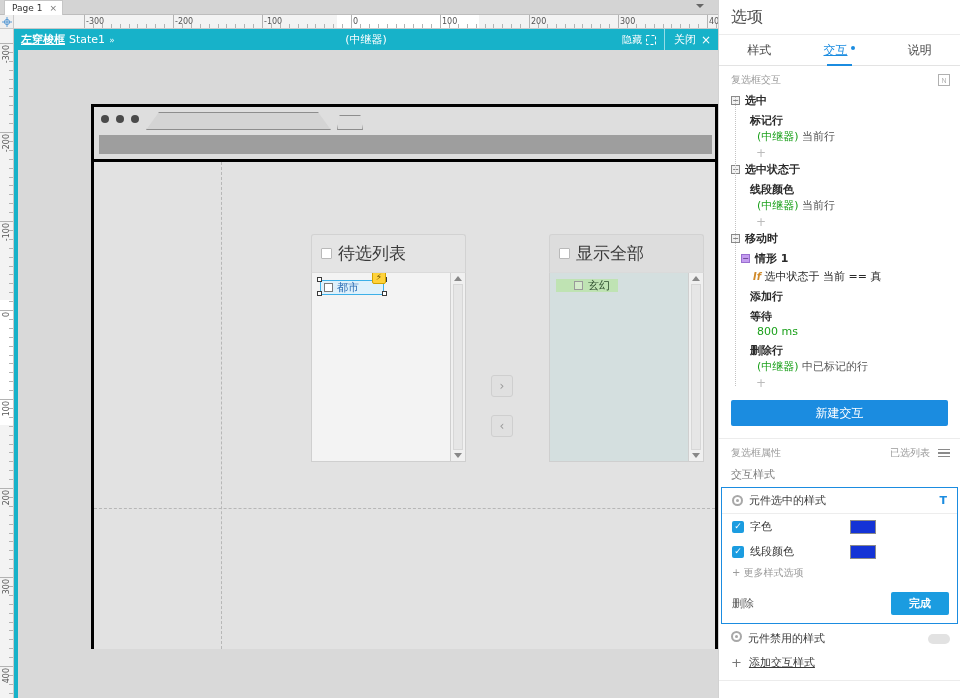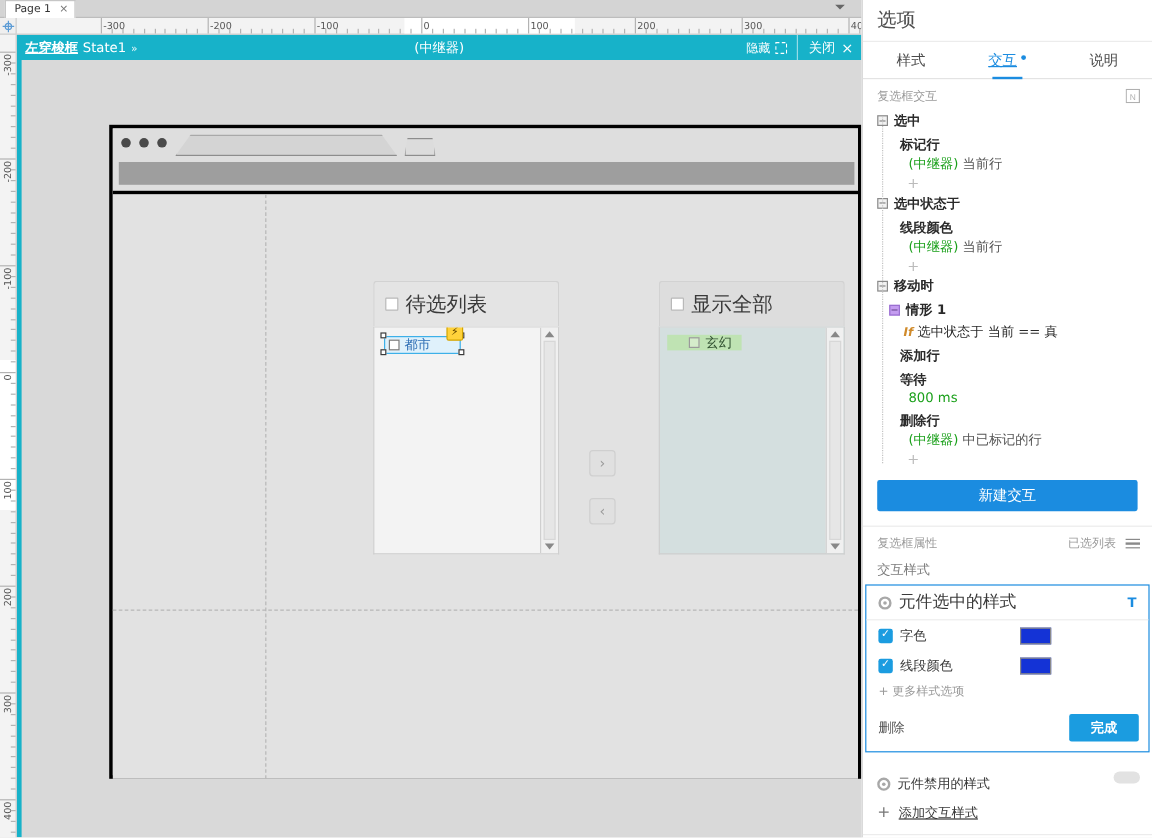--- a/index.html
+++ b/index.html
@@ -235,21 +235,21 @@
   .hamb i { display:block; width: 12px; height: 1.5px; background: #8a8a8a; }
 
   
   #style-card {
     margin: 0 2px; border: 1px solid #1b8ce0; background: #ffffff;
   }
   .card-head {
     display:flex; align-items:center; justify-content:space-between;
     padding: 5px 10px; border-bottom: 1px solid #ededed;
   }
-  .card-head .lt { display:flex; align-items:center; gap:6px; font-size: 14px; color: #3a3a3a; }
+  .card-head .lt { display:flex; align-items:center; gap:6px; font-size: 11px; color: #3a3a3a; }
   .ring { width: 11px; height: 11px; border-radius: 50%; border: 2px solid #a8a8a8; position:relative; }
   .ring::after { content:''; position:absolute; left: 2px; top: 2px; width: 3px; height: 3px; border-radius:50%; background:#a8a8a8; }
   .card-head .tt { color:#1b8ce0; font-weight:bold; font-size: 11px; }
   .srow { display:flex; align-items:center; padding: 5px 10px; }
   .srow .cb {
     width: 12px; height: 12px; background: #1b9ce0; border-radius: 2px; margin-right: 6px;
     display:flex; align-items:center; justify-content:center; color:#fff; font-size: 9px; line-height:1;
   }
   .srow .nm { font-size: 11px; color: #3a3a3a; width: 100px; }
   .swatch { width: 26px; height: 14px; background: #1433d6; border: 1px solid #8a8a8a; }
@@ -257,21 +257,21 @@
   .card-foot { display:flex; align-items:center; justify-content:space-between; padding: 6px 8px 8px 10px; }
   .card-foot .del { font-size: 11px; color: #555; }
   .card-foot .done {
     background: #1b9ce0; color:#fff; font-size: 11px; font-weight:bold;
     padding: 4px 18px; border-radius: 2px;
   }
   .st-row2 {
     display:flex; align-items:center; justify-content:space-between;
     padding: 7px 10px 7px 12px;
   }
-  .st-row2 .lt { display:flex; align-items:center; gap:6px; font-size: 11px; color: #3a3a3a; margin-top: 12px; }
+  .st-row2 .lt { display:flex; gap:6px; font-size: 11px; color: #3a3a3a; }
   .pill { width: 22px; height: 10px; background: #e2e2e2; border-radius: 5px; }
   .add-row { display:flex; align-items:center; gap:7px; padding: 2px 12px 8px 12px; }
   .add-row .plus { font-size: 13px; color: #777; }
   .add-row .al { font-size: 11px; color: #3a3a3a; text-decoration: underline; }
   #bottom-div { border-top: 1px solid #ececec; margin-top: 2px; }
   .dis-row { display:flex; align-items:center; gap:8px; padding: 9px 12px; }
 </style>
 </head>
 <body>
 

